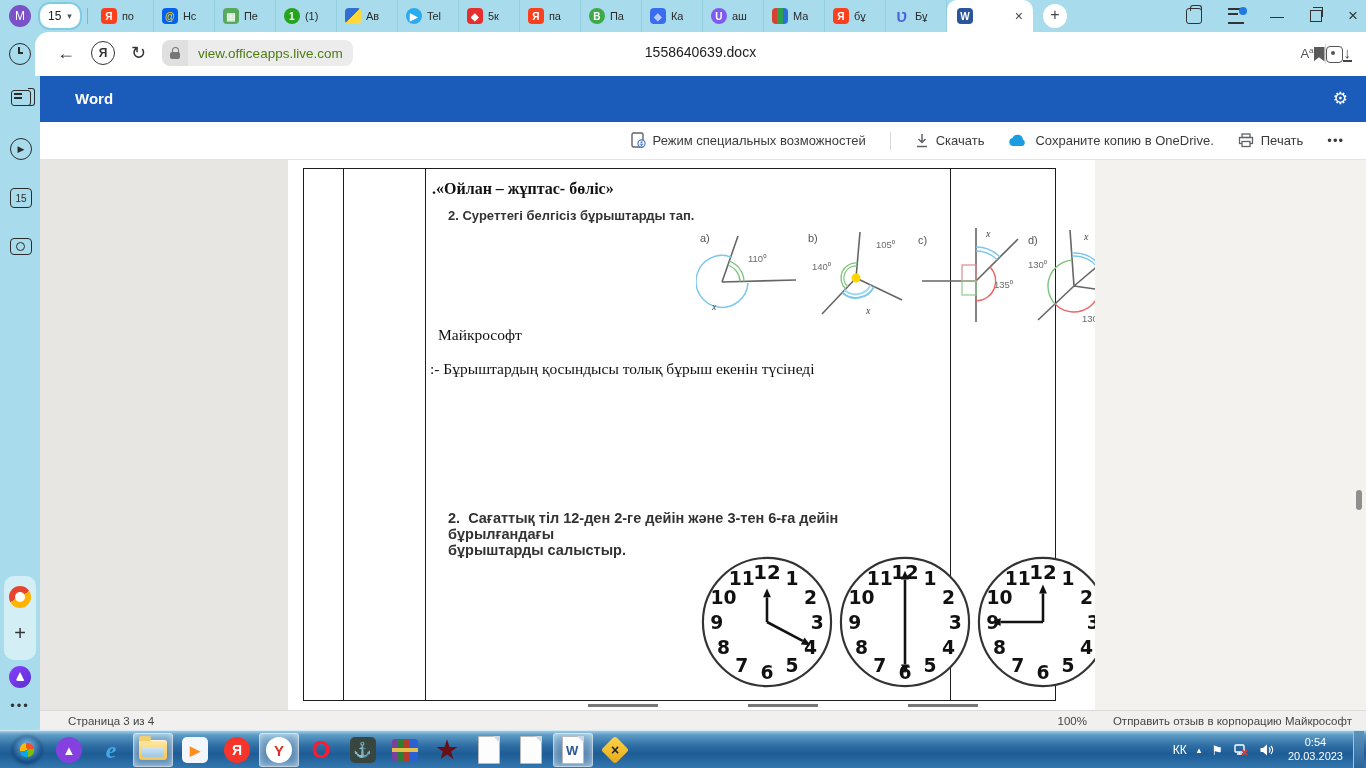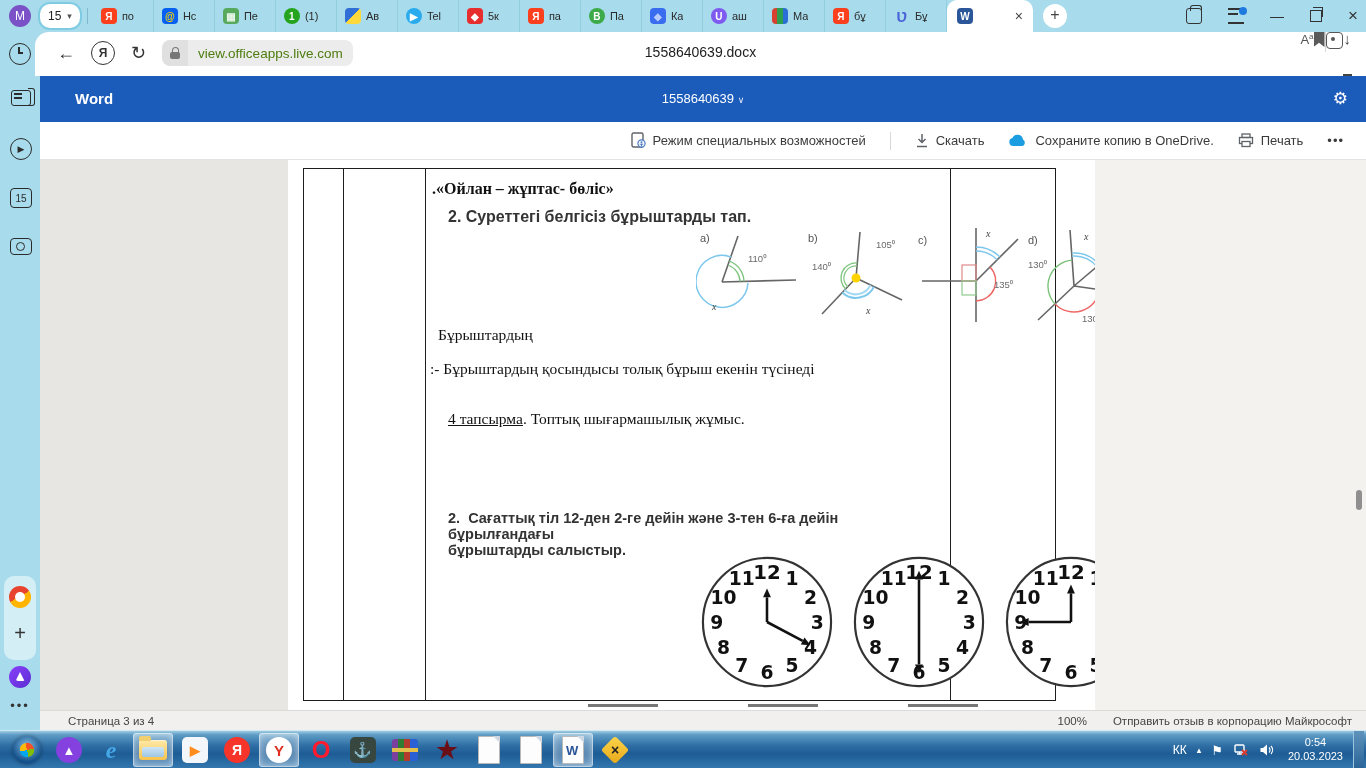--- a/index.html
+++ b/index.html
@@ -40,21 +40,21 @@
   .histicon:after{content:"";position:absolute;left:8px;top:8px;width:5px;height:1.8px;background:#2b2b2b;}
   .navglyph{font-size:18px;color:#333;}
   .ycircle{width:22px;height:22px;border:1.8px solid #333;border-radius:50%;font-size:12px;color:#333;
     display:flex;align-items:center;justify-content:center;font-weight:bold;}
   .pill{background:#ececec;border-radius:8px;height:26px;display:flex;align-items:center;padding:0 10px;
     font-size:13.5px;color:#4d7c0f;}
   .lockpill{background:#e0e0e0;border-radius:8px 0 0 8px;width:26px;height:26px;display:flex;align-items:center;justify-content:center;}
   .lockbody{width:10px;height:7px;background:#777;border-radius:2px;position:relative;margin-top:4px;}
   .lockbody:before{content:"";position:absolute;left:1.5px;top:-5px;width:7px;height:6px;border:1.8px solid #777;border-bottom:none;border-radius:4px 4px 0 0;box-sizing:border-box;}
   #addr-title{position:absolute;left:0;width:100%;text-align:center;top:12px;font-size:14px;color:#1c1c1c;}
-  #addr-right{position:absolute;right:14px;top:0;height:44px;display:flex;}
+  #addr-right{position:absolute;right:14px;top:0;height:44px;display:flex;align-items:center;}
   .transicon{font-size:13px;color:#555;}
   .transicon sup{font-size:8px;}
   .ribbon{width:11px;height:15px;background:#5a5a5a;clip-path:polygon(0 0,100% 0,100% 100%,50% 72%,0 100%);}
   .vsep{width:1px;height:20px;background:#d6d6d6;}
   .exticon{width:15px;height:15px;border:1.8px solid #555;border-radius:4px;position:relative;}
   .exticon:after{content:"";position:absolute;left:4px;top:4px;width:4px;height:4px;border-radius:50%;background:#555;}
   .dlicon{font-size:15px;color:#444;border-bottom:2px solid #444;line-height:14px;padding:0 1px;}
   
   #wordbar{left:40px;top:76px;width:1326px;height:46px;background:#1b5bba;color:#fff;}
   #wordbar .appname{position:absolute;left:35px;top:14px;font-size:15px;font-weight:bold;}
@@ -91,21 +91,21 @@
   #docarea{left:40px;top:160px;width:1326px;height:550px;background:#e8e6e3;overflow:hidden;}
   #page{position:absolute;left:248px;top:0;width:807px;height:550px;background:#fff;}
   #rightgrey{position:absolute;left:1055px;top:0;width:271px;height:550px;background:#f4f2ef;}
   .tline{position:absolute;background:#1d1d1d;}
   .serif{font-family:"Liberation Serif",serif;color:#111;}
   .bookfont{font-family:"Liberation Sans",sans-serif;color:#333;font-weight:600;}
   .figrow{position:absolute;left:408px;top:64px;display:flex;gap:2px;}
   .figlbl{font-family:"Liberation Sans",sans-serif;font-size:11px;fill:#555;}
   .figdeg{font-family:"Liberation Sans",sans-serif;font-size:9.5px;fill:#6a6a6a;}
   .figx{font-family:"Liberation Serif",serif;font-style:italic;font-size:10px;fill:#444;}
-  .clockrow{position:absolute;left:410px;top:392px;display:flex;gap:14px;}
+  .clockrow{position:absolute;left:410px;top:392px;display:flex;gap:0;}
   .cutrow{position:absolute;left:300px;top:541px;height:9px;overflow:hidden;display:flex;gap:90px;}
   .cutbar{width:70px;height:3px;background:#777;margin-top:3px;}
   #scrollthumb{position:absolute;left:1316px;top:330px;width:6px;height:20px;background:#8f8f8f;border-radius:3px;}
   
   #statusbar{left:40px;top:710px;width:1326px;height:20px;background:#f1f0ee;border-top:1px solid #dcdbd9;
     display:flex;align-items:center;font-size:11.5px;color:#444;}
   #statusbar .spacer{flex:1;}
   
   #taskbar{left:0;top:730px;width:1366px;height:38px;
     background:linear-gradient(180deg,#9fcce2 0%,#5e9cc6 10%,#2f6fa5 38%,#1d5c95 60%,#3579b1 100%);
@@ -242,23 +242,20 @@
       <span class="ribbon"></span>
       <span class="vsep"></span>
       <span class="exticon"></span>
       <span class="dlicon">↓</span>
     </div>
   </div>
 </div>
 
 <div id="wordbar" class="abs">
   <span class="appname">Word</span>
-  <span class="doctitle">
-    <span>1558640639</span> <span class="chev">∨</span>
-  </span>
   <span class="gear">⚙</span>
 </div>
 
 <div id="otoolbar" class="abs">
   <span class="tbitem">
     <svg width="15" height="17" viewBox="0 0 15 17">
       <rect x="1" y="1" width="11" height="14" rx="1.5" fill="none" stroke="#5f6368" stroke-width="1.4"></rect>
       <circle cx="10.5" cy="11.5" r="3.6" fill="#fff" stroke="#4a79c4" stroke-width="1.2"></circle>
       <circle cx="10.5" cy="10.2" r="1" fill="#4a79c4"></circle>
       <path d="M8.7 12.2h3.6M10.5 12.2v2" stroke="#4a79c4" stroke-width="1" fill="none"></path>
@@ -308,21 +305,21 @@
     <div class="tline" style="left:15px;top:8px;width:752px;height:1px;"></div>
     <div class="tline" style="left:15px;top:540px;width:752px;height:1px;"></div>
     <div class="tline" style="left:15px;top:8px;width:1px;height:533px;"></div>
     <div class="tline" style="left:55px;top:8px;width:1px;height:533px;"></div>
     <div class="tline" style="left:137px;top:8px;width:1px;height:533px;"></div>
     <div class="tline" style="left:662px;top:8px;width:1px;height:533px;"></div>
     <div class="tline" style="left:767px;top:8px;width:1px;height:533px;"></div>
 
     <div class="serif" style="position:absolute;left:144px;top:20px;font-size:16px;font-weight:bold;">.«Ойлан – жұптас- бөліс»</div>
 
-    <div class="bookfont" style="position:absolute;left:160px;top:48px;font-size:16px;">2.   Суреттегі белгісіз бұрыштарды тап.</div>
+    <div class="bookfont" style="position:absolute;left:160px;top:48px;font-size:13px;">2.   Суреттегі белгісіз бұрыштарды тап.</div>
 
     <div class="figrow">
       <svg width="108" height="100" viewBox="0 0 108 100">
         <text class="figlbl" x="4" y="18">a)</text>
         <path d="M42,12 L26,58 M26,58 L100,56" stroke="#666" stroke-width="1.6" fill="none"></path>
         <path d="M48,57.5 A22,22 0 0 0 33.3,37.2" stroke="#7cc47c" stroke-width="1.3" fill="none"></path>
         <path d="M44,57.6 A18,18 0 0 0 32,41" stroke="#7cc47c" stroke-width="1.3" fill="none"></path>
         <path d="M52,59 A26,26 0 1 1 35,33" stroke="#7cc7ec" stroke-width="1.5" fill="none"></path>
         <text class="figdeg" x="52" y="38">110⁰</text>
         <text class="figx" x="16" y="86">x</text>
@@ -358,26 +355,23 @@
         <path d="M45.7,29.1 A33,33 0 0 1 73.2,40.7" stroke="#7cc7ec" stroke-width="1.4" fill="none"></path>
         <path d="M70.9,42.6 A30,30 0 0 1 77.7,66.2" stroke="#7cc7ec" stroke-width="1.4" fill="none"></path>
         <path d="M73.7,65.7 A26,26 0 0 1 29.1,79.9" stroke="#e66" stroke-width="1.4" fill="none"></path>
         <text class="figdeg" x="2" y="44">130⁰</text>
         <text class="figx" x="58" y="16">x</text>
         <text class="figx" x="88" y="52">x</text>
         <text class="figdeg" x="56" y="98">130⁰</text>
       </svg>
     </div>
 
-    <div class="serif" style="position:absolute;left:150px;top:166px;font-size:15.5px;">Бұрыштардың</div>
+    <div class="serif" style="position:absolute;left:150px;top:166px;font-size:15.5px;">Майкрософт</div>
     <div class="serif" style="position:absolute;left:142px;top:189px;font-size:15.5px;margin-top:11px;">:- Бұрыштардың  қосындысы толық бұрыш екенін  түсінеді</div>
 
-    <div class="serif" style="position:absolute;left:160px;top:250px;font-size:15.5px;">
-      <span style="text-decoration:underline;">4  тапсырма</span><span>. Топтық шығармашылық жұмыс.</span>
-    </div>
 
     <div class="bookfont" style="position:absolute;left:160px;top:342px;font-size:14.5px;width:470px;margin-top:8px;">
       <span>2.</span>&nbsp;&nbsp;<span>Сағаттық  тіл  12-ден  2-ге  дейін  және  3-тен  6-ға  дейін  бұрылғандағы</span><br>
       <span>бұрыштарды салыстыр.</span>
     </div>
 
     <div class="clockrow" id="clockrow">
         <svg width="138" height="140" viewBox="0 0 140 140">
           <circle cx="70" cy="70" r="65" fill="#fff" stroke="#333" stroke-width="2.2"></circle>
           <text x="70" y="26" text-anchor="middle" style="font-family:&quot;DejaVu Sans&quot;,sans-serif;font-size:20px;font-weight:bold;fill:#111;">12</text>

